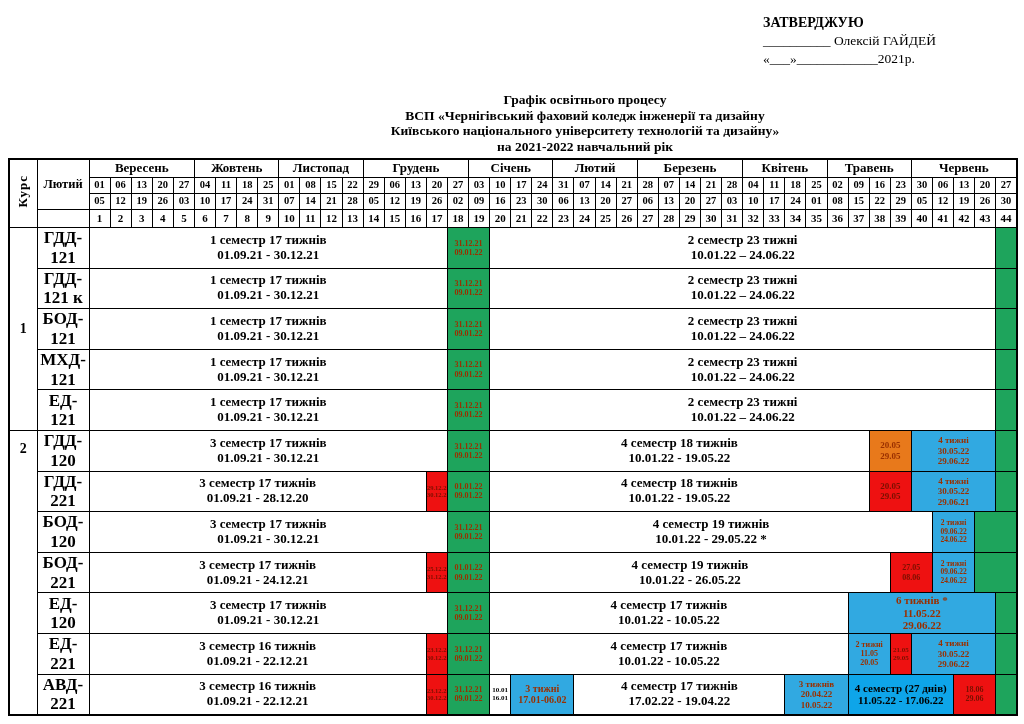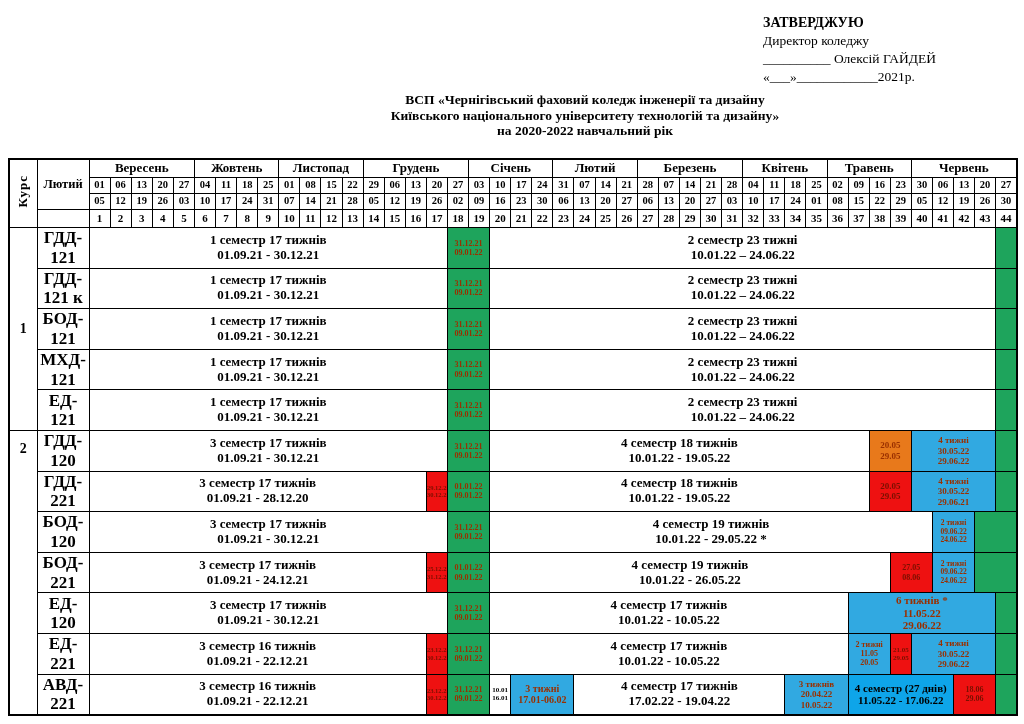--- a/index.html
+++ b/index.html
@@ -26,29 +26,29 @@
   tr.body td{height:39.6px;}
   td.seg{font-size:13px;}
 </style>
 </head>
 <body>
 
 <div class="page">
 
   <div class="approval">
     <div class="l1">ЗАТВЕРДЖУЮ</div>
-    <div>Директор коледжу</div>
     <div>__________ Олексій ГАЙДЕЙ</div>
     <div>«___»____________2021р.</div>
   </div>
 
   <div class="title">
+    <div>Графік освітнього процесу</div>
     <div>ВСП «Чернігівський фаховий коледж інженерії та дизайну</div>
     <div>Київського національного університету технологій та дизайну»</div>
-    <div>на 2020-2022 навчальний рік</div>
+    <div>на 2021-2022 навчальний рік</div>
   </div>
 
   <table class="sched" id="schedule-table">
       <colgroup>
         <col style="width:28px">
         <col style="width:52px">
         <col style="width:21.09px">
         <col style="width:21.09px">
         <col style="width:21.09px">
         <col style="width:21.09px">

